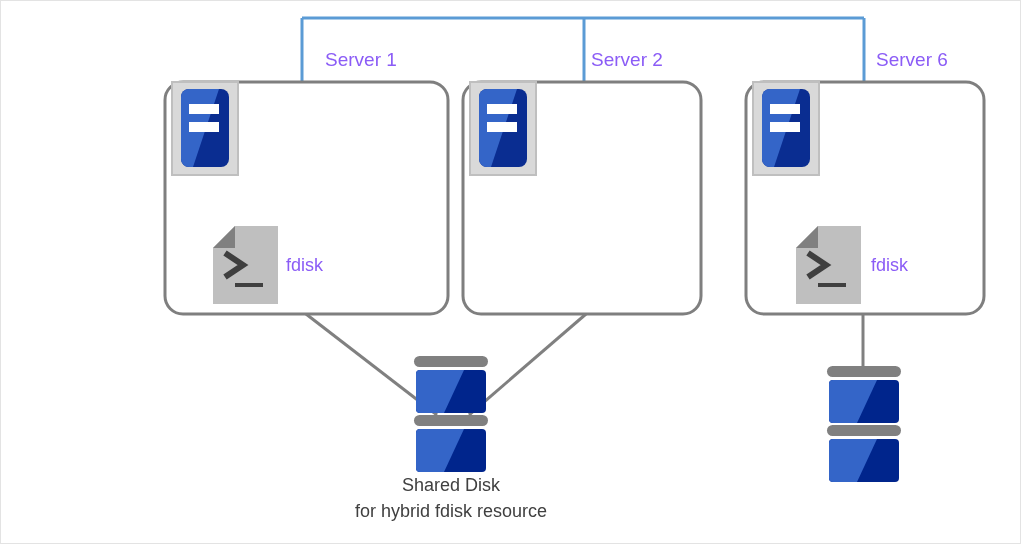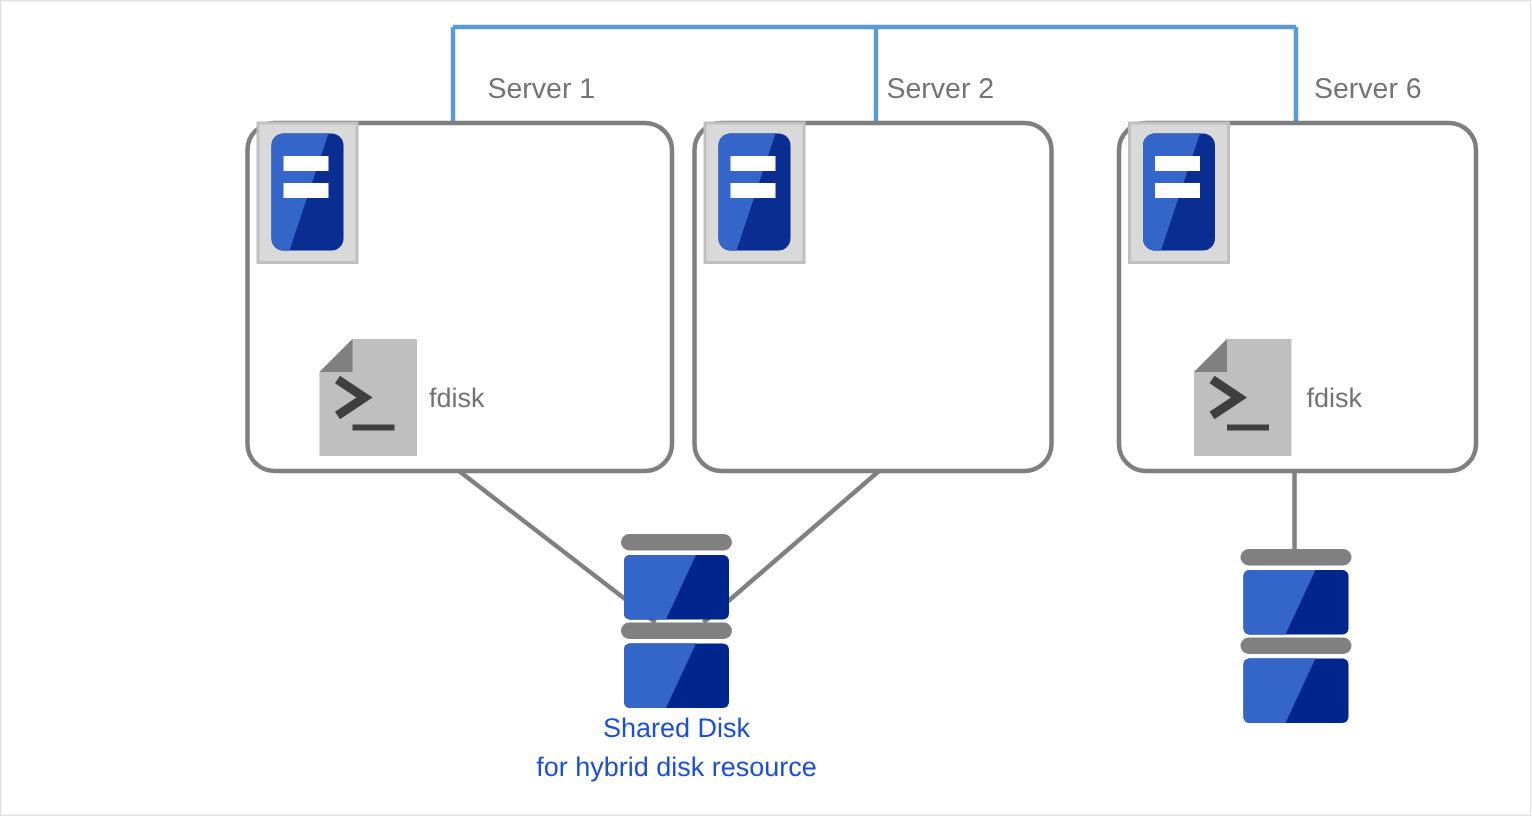--- a/index.html
+++ b/index.html
@@ -22,35 +22,35 @@
   .svg-layer {
     position: absolute;
     left: 0;
     top: 0;
     width: 1021px;
     height: 544px;
   }
   .label {
     position: absolute;
     font-family: "Liberation Sans", sans-serif;
-    color: #737373;
+    color: #8b5cf6;
     white-space: nowrap;
     line-height: 1.25;
   }
   .server-label {
     font-size: 19px;
   }
   .fdisk-label {
     font-size: 18px;
   }
   .caption {
     position: absolute;
     font-family: "Liberation Sans", sans-serif;
     font-size: 18px;
-    color: #1d4ed8;
+    color: #404040;
     text-align: center;
     line-height: 1.45;
     white-space: pre-line;
   }
 </style>
 </head>
 <body>
 
 <div id="canvas">
 
@@ -170,16 +170,16 @@
 
   <div class="label server-label" style="left:590px; top:47px;">Server 2</div>
 
   <div class="label server-label" style="left:875px; top:47px;">Server 6</div>
 
   <div class="label fdisk-label" style="left:285px; top:253px;">fdisk</div>
 
   <div class="label fdisk-label" style="left:870px; top:253px;">fdisk</div>
 
   <div class="caption" style="left:300px; top:471px; width:300px;">Shared Disk</div>
-  <div class="caption" style="left:300px; top:497px; width:300px;">for hybrid disk resource</div>
+  <div class="caption" style="left:300px; top:497px; width:300px;">for hybrid fdisk resource</div>
 
 
 </div>
 
 </body></html>

